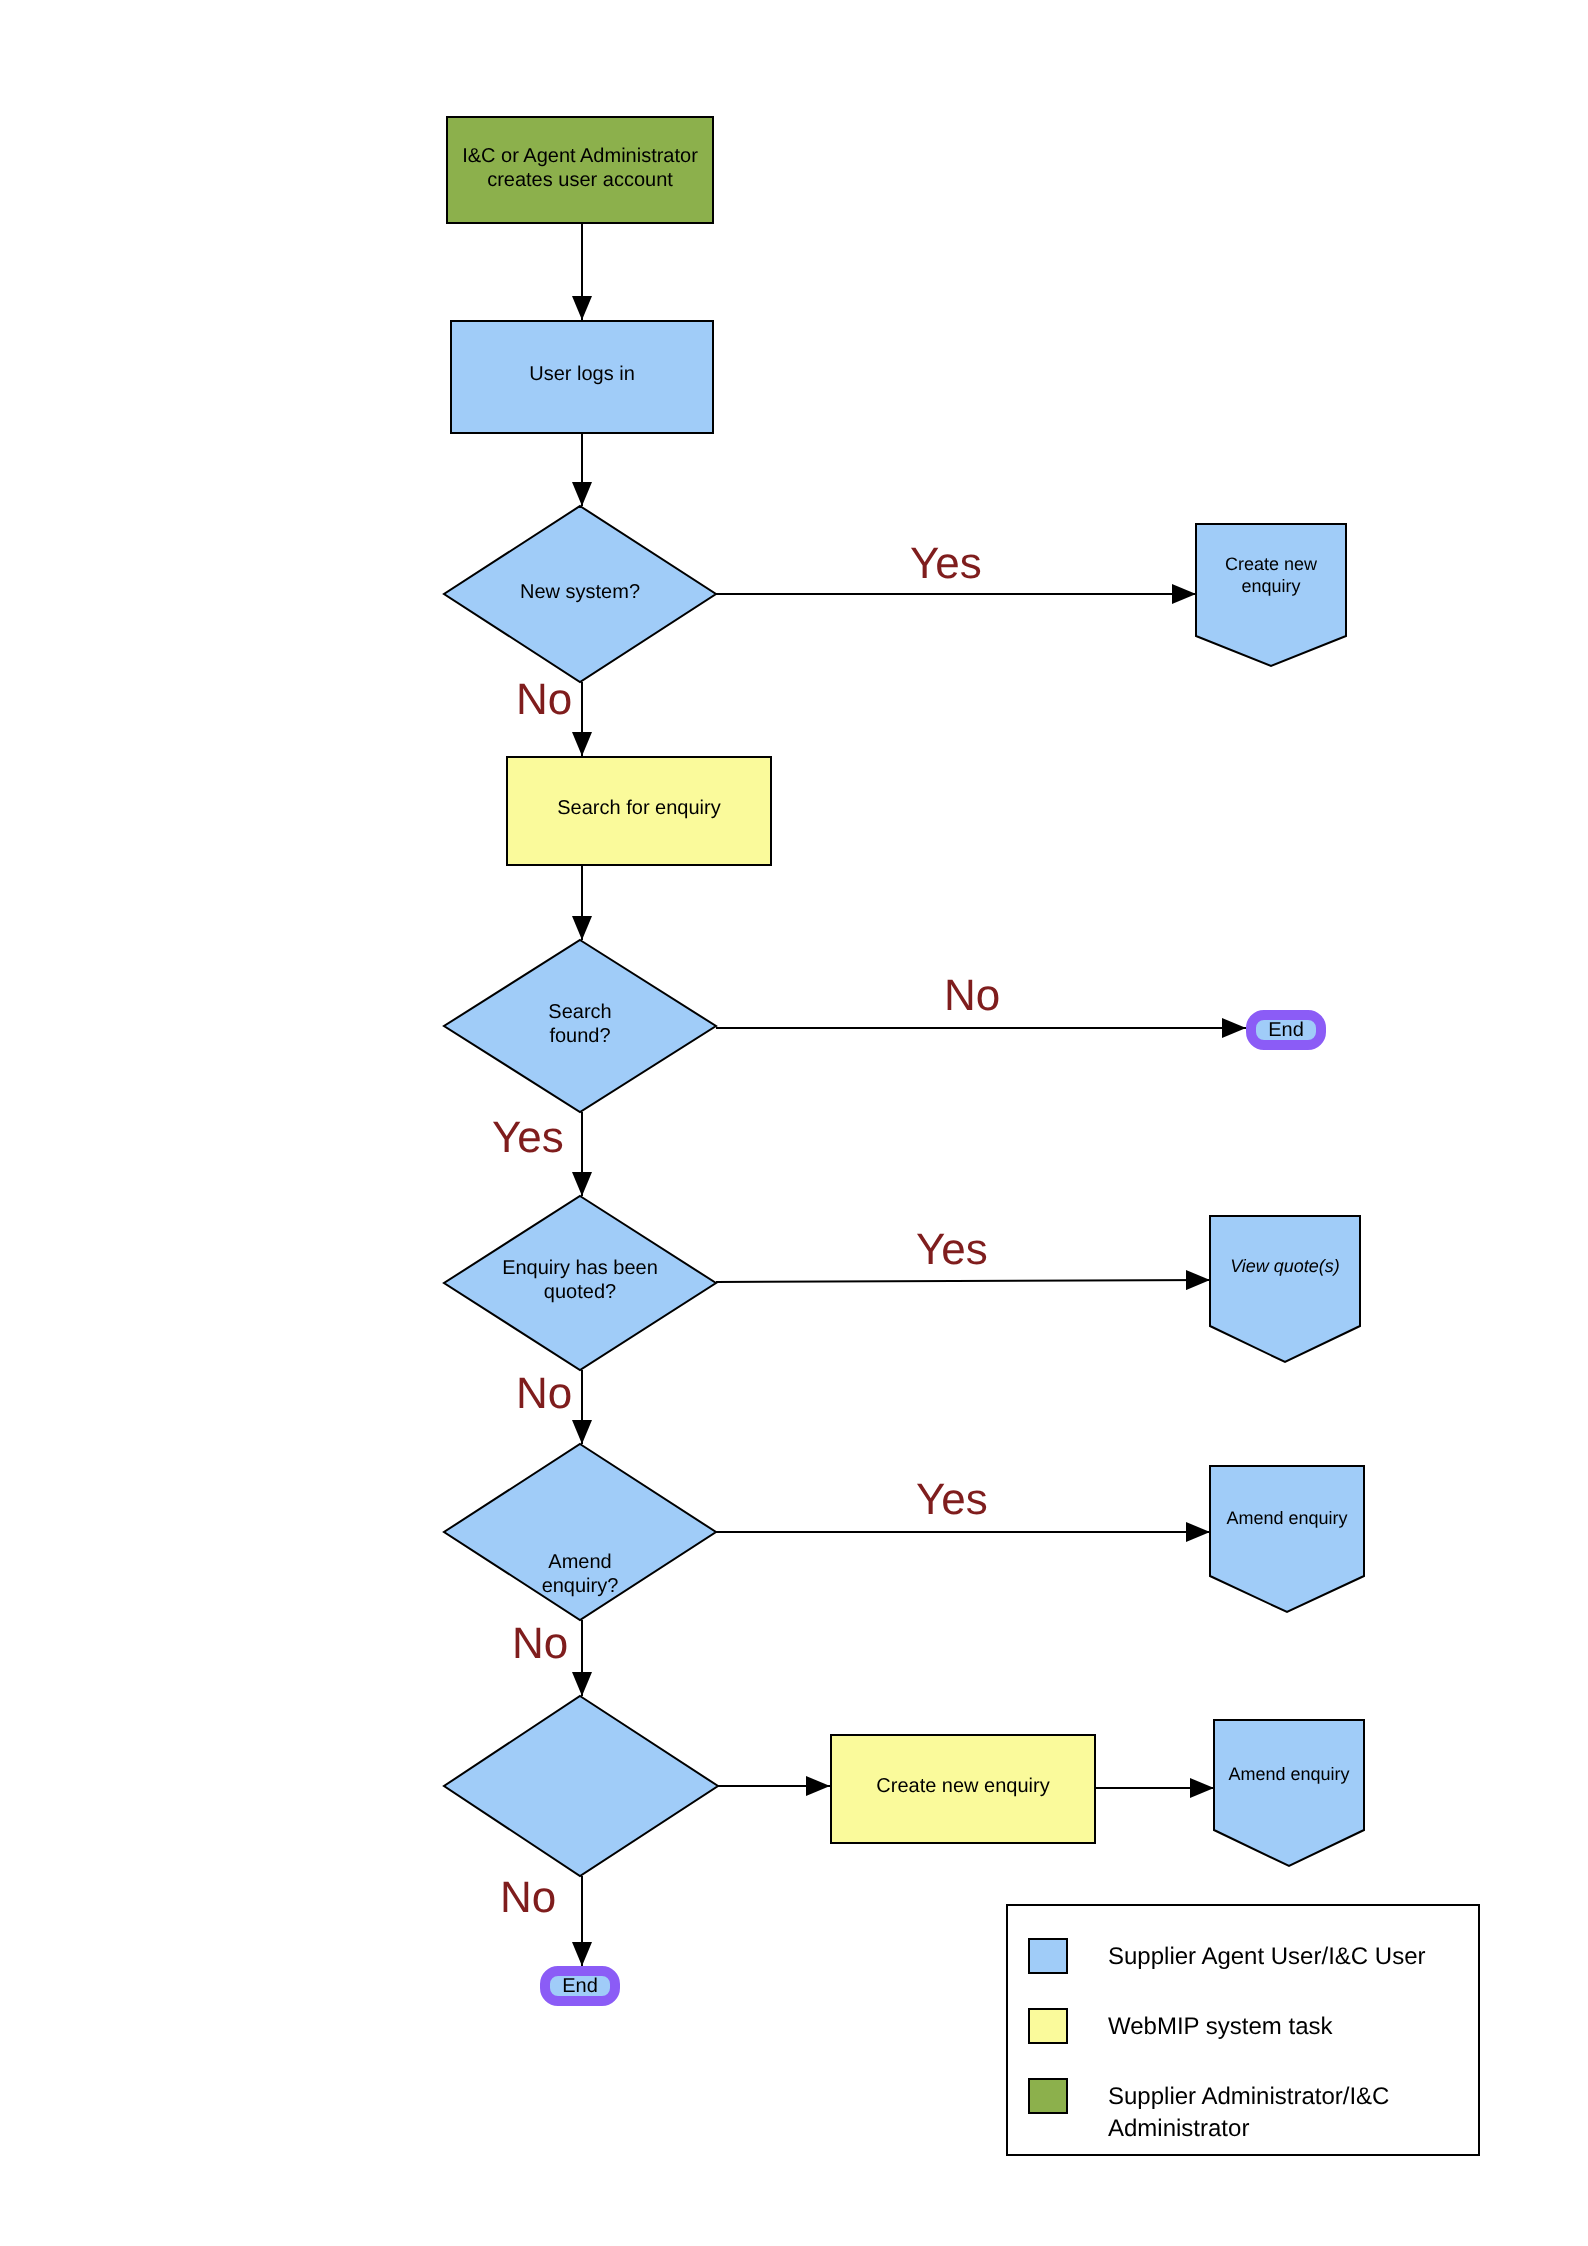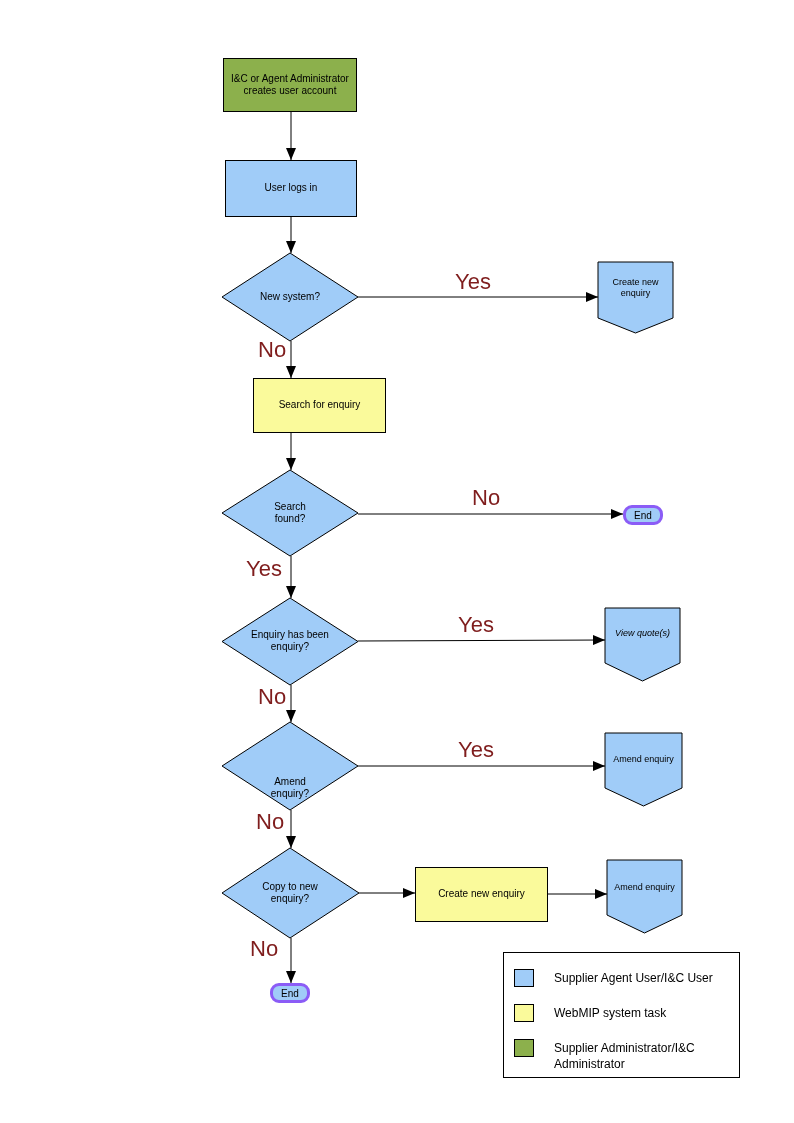--- a/index.html
+++ b/index.html
@@ -13,21 +13,21 @@
   .penta{fill:#A0CCF8;stroke:#000;stroke-width:1;}
   .node{
     position:absolute;z-index:2;box-sizing:border-box;border:1px solid #000;
     display:flex;align-items:center;justify-content:center;text-align:center;
     font-size:10px;line-height:1.25;
   }
   .green{background:#8CB04C;}
   .blue{background:#A0CCF8;}
   .yellow{background:#FAFA9B;}
   .terminator{
-    position:absolute;z-index:2;box-sizing:border-box;border:3px solid #8b5cf6;
+    position:absolute;z-index:2;box-sizing:border-box;border:5px solid #8b5cf6;
     background:#A0CCF8;border-radius:9px;display:flex;align-items:center;
     justify-content:center;font-size:10px;text-align:center;
   }
   .overlay{
     position:absolute;z-index:2;display:flex;align-items:center;
     justify-content:center;text-align:center;font-size:10px;line-height:1.25;
     pointer-events:none;
   }
   .overlay span{display:inline-block;}
   .p-label{font-size:9px;}
@@ -93,27 +93,24 @@
 
   <div class="node yellow" style="left:415px;top:867px;width:133px;height:55px;">Create new enquiry</div>
 
   <div class="overlay" style="left:232px;top:275px;width:116px;height:44px;">
     <span>New system?</span>
   </div>
   <div class="overlay" style="left:232px;top:491px;width:116px;height:44px;">
     <span style="max-width:62px;">Search found?</span>
   </div>
   <div class="overlay" style="left:232px;top:619px;width:116px;height:44px;">
-    <span style="max-width:92px;">Enquiry has been enquiry?</span>
+    <span style="max-width:92px;">Enquiry has been quoted?</span>
   </div>
   <div class="overlay" style="left:232px;top:744px;width:116px;height:44px;">
     <span style="max-width:64px;margin-top:44px;">Amend enquiry?</span>
-  </div>
-  <div class="overlay" style="left:232px;top:871px;width:116px;height:44px;">
-    <span style="max-width:84px;">Copy to new enquiry?</span>
   </div>
 
   <div class="overlay p-label" style="left:598px;top:266px;width:75px;height:44px;">
     <span style="max-width:62px;">Create new enquiry</span>
   </div>
   <div class="overlay p-label" style="left:605px;top:612px;width:75px;height:44px;font-style:italic;">
     <span>View quote(s)</span>
   </div>
   <div class="overlay p-label" style="left:605px;top:738px;width:77px;height:44px;">
     <span>Amend enquiry</span>

